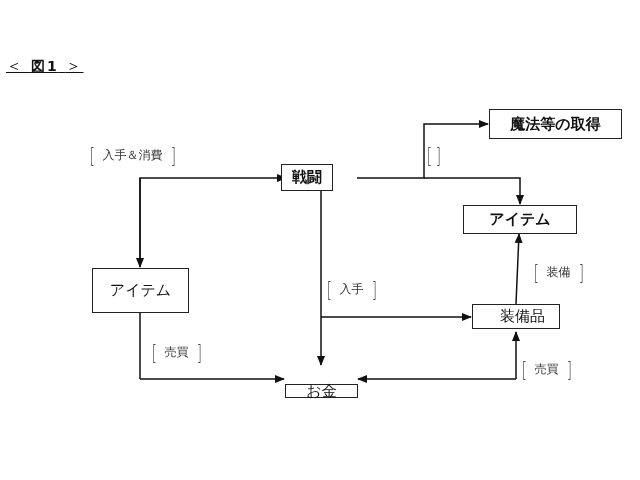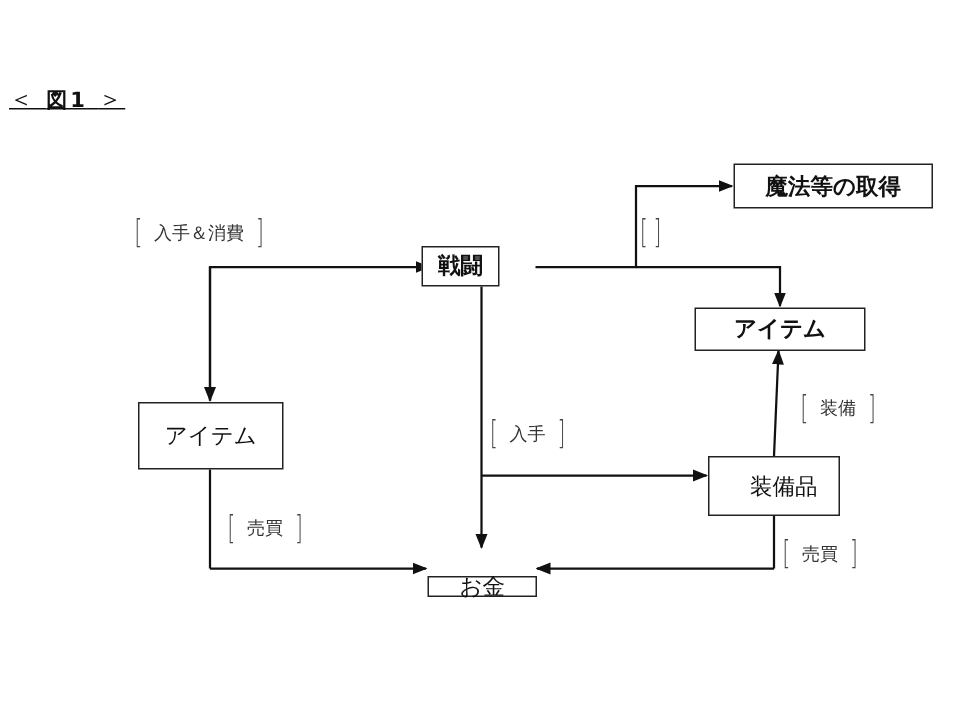--- a/index.html
+++ b/index.html
@@ -48,21 +48,21 @@
 
     <path d="M516,379 L358,379" marker-end="url(#ah)"></path>
     <path d="M516,379 L516,332" marker-end="url(#ah)"></path>
   </g>
 </svg>
 
 <div class="node round" style="left:281px;top:164px;width:52px;height:27px;">戦闘</div>
 <div class="node round" style="left:489px;top:109px;width:133px;height:30px;">魔法等の取得</div>
 <div class="node round" style="left:463px;top:205px;width:114px;height:29px;">アイテム</div>
 <div class="node" style="left:92px;top:268px;width:97px;height:45px;">アイテム</div>
-<div class="node" style="left:472px;top:304px;width:88px;height:40px;padding-left:13px;">装備品</div>
+<div class="node" style="left:472px;top:304px;width:88px;height:25px;padding-left:13px;">装備品</div>
 <div class="node" style="left:285px;top:384px;width:73px;height:14px;">お金</div>
 
 <div class="lbl" style="left:88px;top:143px;">
   <span class="b">[</span>
   <span class="t">入手＆消費</span>
   <span class="b">]</span>
 </div>
 <div class="lbl" style="left:425px;top:143px;">
   <span class="b">[</span>
   <span class="b">]</span>

